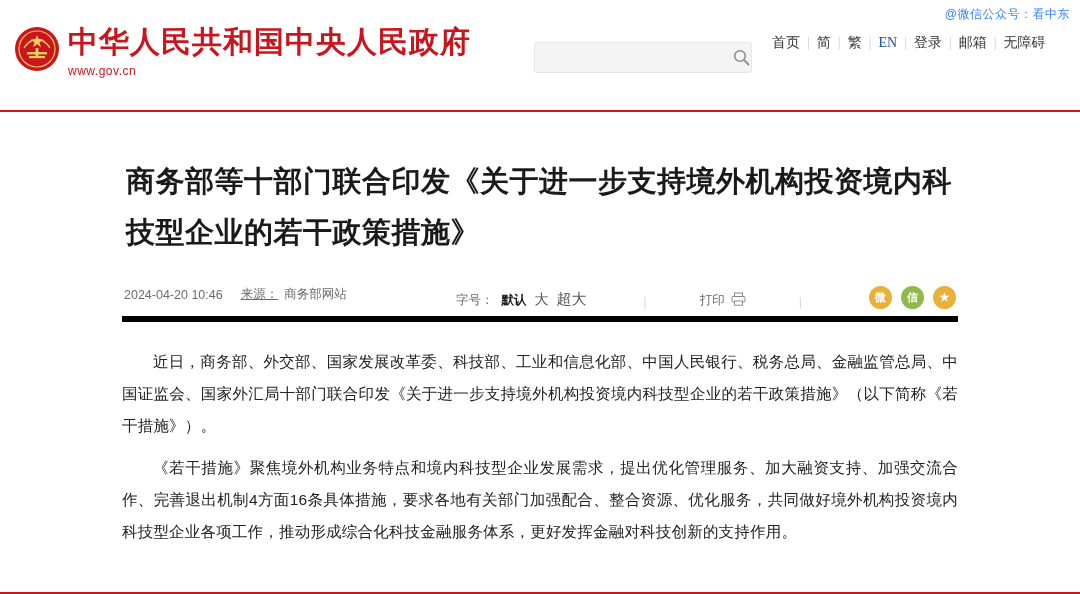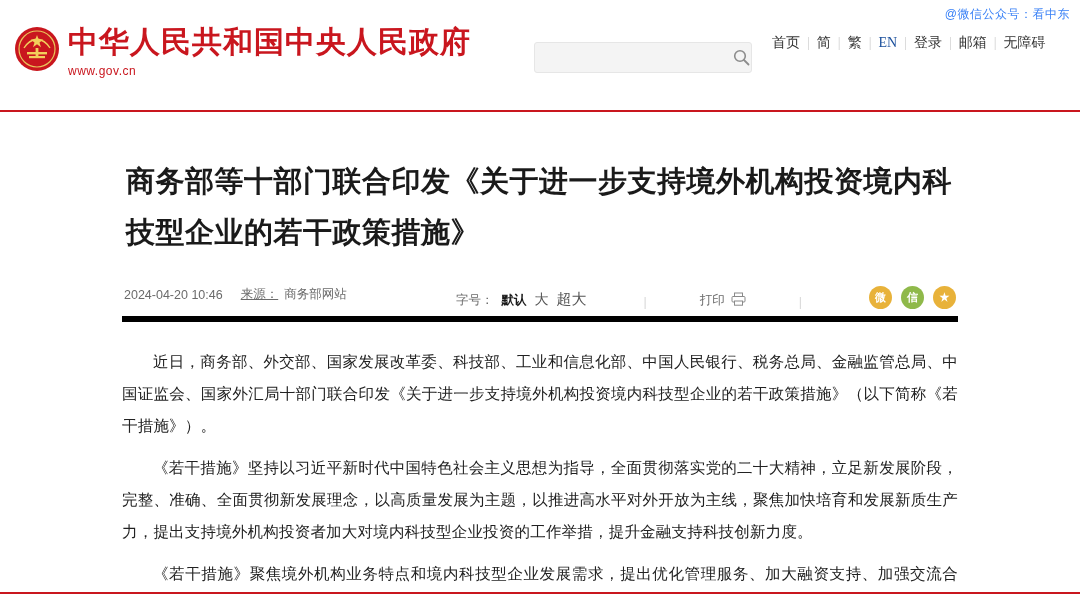--- a/index.html
+++ b/index.html
@@ -305,19 +305,18 @@
       <span class="share-group">
         <span class="share-btn share-weibo">微</span>
         <span class="share-btn share-wechat">信</span>
         <span class="share-btn share-fav">★</span>
       </span>
     </div>
   </div>
 
   <div class="article-body">
     <p>近日，商务部、外交部、国家发展改革委、科技部、工业和信息化部、中国人民银行、税务总局、金融监管总局、中国证监会、国家外汇局十部门联合印发《关于进一步支持境外机构投资境内科技型企业的若干政策措施》（以下简称《若干措施》）。</p>
-    <p>《若干措施》坚持以习近平新时代中国特色社会主义思想为指导，全面贯彻落实党的二十大精神，立足新发展阶段，完整、准确、全面贯彻新发展理念，以高质量发展为主题，以推进高水平对外开放为主线，聚焦加快培育和发展新质生产力，提出支持境外机构投资者加大对境内科技型企业投资的工作举措，提升金融支持科技创新力度。</p>
     <p>《若干措施》聚焦境外机构业务特点和境内科技型企业发展需求，提出优化管理服务、加大融资支持、加强交流合作、完善退出机制4方面16条具体措施，要求各地有关部门加强配合、整合资源、优化服务，共同做好境外机构投资境内科技型企业各项工作，推动形成综合化科技金融服务体系，更好发挥金融对科技创新的支持作用。</p>
   </div>
 
 </div>
 
 <div class="bottom-rule"></div>
 
 </body></html>

